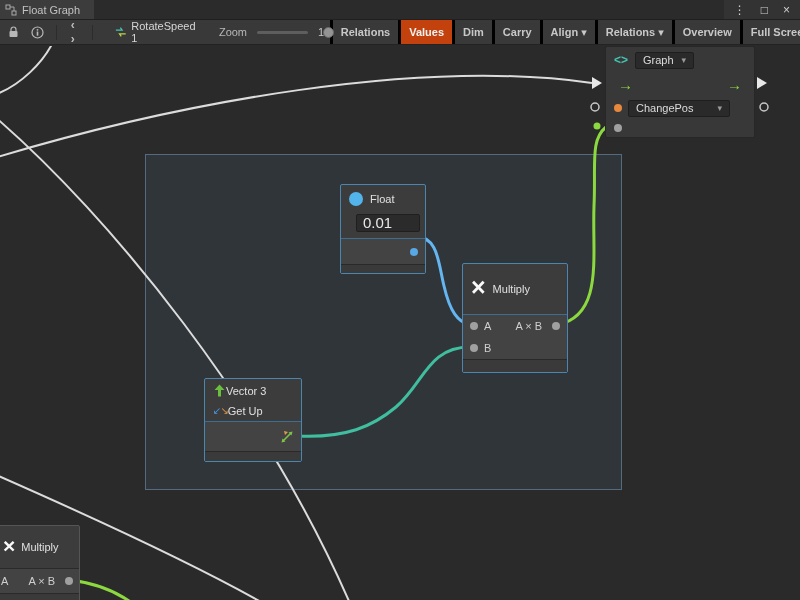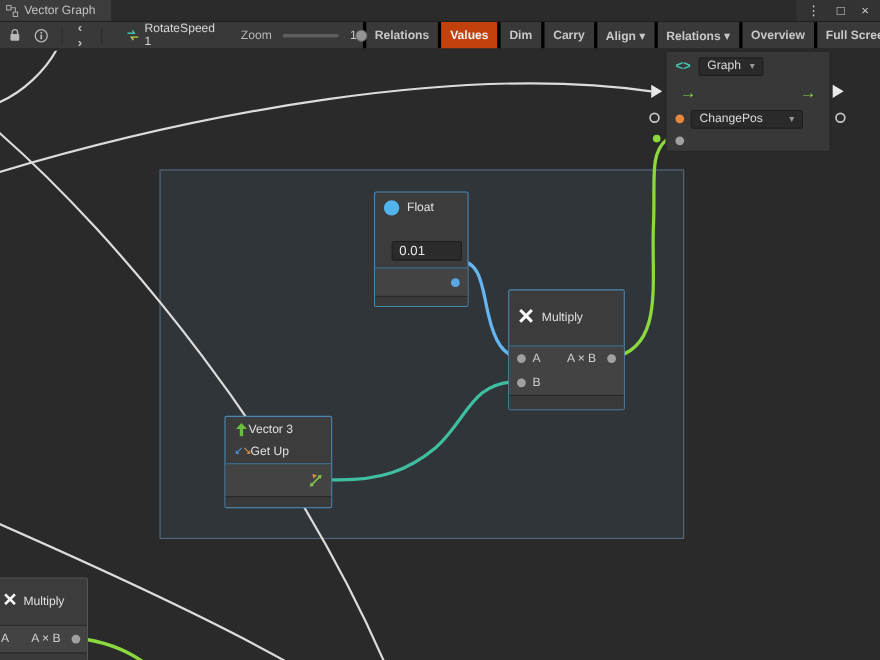--- a/index.html
+++ b/index.html
@@ -59,26 +59,26 @@
   .node.selected { border-color:#4A86B0; }
   .node-header { display:flex; align-items:center; gap:7px; padding:0 8px; }
   .node-ports { background:#434343; border-top:1px solid #2A2A2A; }
   .selected .node-ports { border-top-color:#3D6E92; }
   .node-footer { background:#3A3A3A; border-top:1px solid #292929; }
   .port-dot { width:8px; height:8px; border-radius:50%; background:#A0A0A0; flex-shrink:0; }
   .port-row { display:flex; align-items:center; height:22px; padding:0 7px; gap:6px; color:#CFCFCF; }
   .port-right { margin-left:auto; display:flex; align-items:center; gap:10px; }
 
   
-  #node-float { left:340px; top:128px; width:86px; }
+  #node-float { left:340px; top:138px; width:86px; }
   #node-float .node-header { height:28px; }
   .float-circle { width:14px; height:14px; border-radius:50%; background:#53B4EB; }
   .value-field {
-    margin:16px 5px 6px 15px; background:#2B2B2B; border:1px solid #1F1F1F; border-radius:2px;
-    padding:2px 6px; color:#E8E8E8; font-size:12px; line-height:12px;
+    margin:1px 5px 6px 15px; background:#2B2B2B; border:1px solid #1F1F1F; border-radius:2px;
+    padding:2px 6px; color:#E8E8E8; font-size:15px; line-height:12px;
   }
   #node-float .node-ports { height:26px; display:flex; align-items:center; justify-content:flex-end; padding-right:7px; }
   #node-float .port-dot { background:#57A8E4; }
   #node-float .node-footer { height:9px; }
 
   
   #node-multiply { left:462px; top:217px; width:106px; }
   #node-multiply .node-header { height:50px; }
   .x-glyph { font-size:25px; font-weight:bold; color:#FAFAFA; line-height:1; margin-top:-3px; }
   #node-multiply .node-footer { height:13px; }
@@ -122,21 +122,21 @@
 
 <div class="window">
 
   <div class="titlebar">
     <div class="tab">
       <svg width="12" height="12" viewBox="0 0 12 12">
         <rect x="1" y="1" width="4" height="4" fill="none" stroke="#A8A8A8"></rect>
         <rect x="7" y="7" width="4" height="4" fill="none" stroke="#A8A8A8"></rect>
         <path d="M5 3 H9 V7" fill="none" stroke="#A8A8A8"></path>
       </svg>
-      <span>Vector Graph</span>
+      <span>Float Graph</span>
     </div>
     <div class="tb-spacer"></div>
     <div class="win-controls">
       <span>⋮</span>
       <span>□</span>
       <span>×</span>
     </div>
   </div>
 
   <div class="toolbar">

